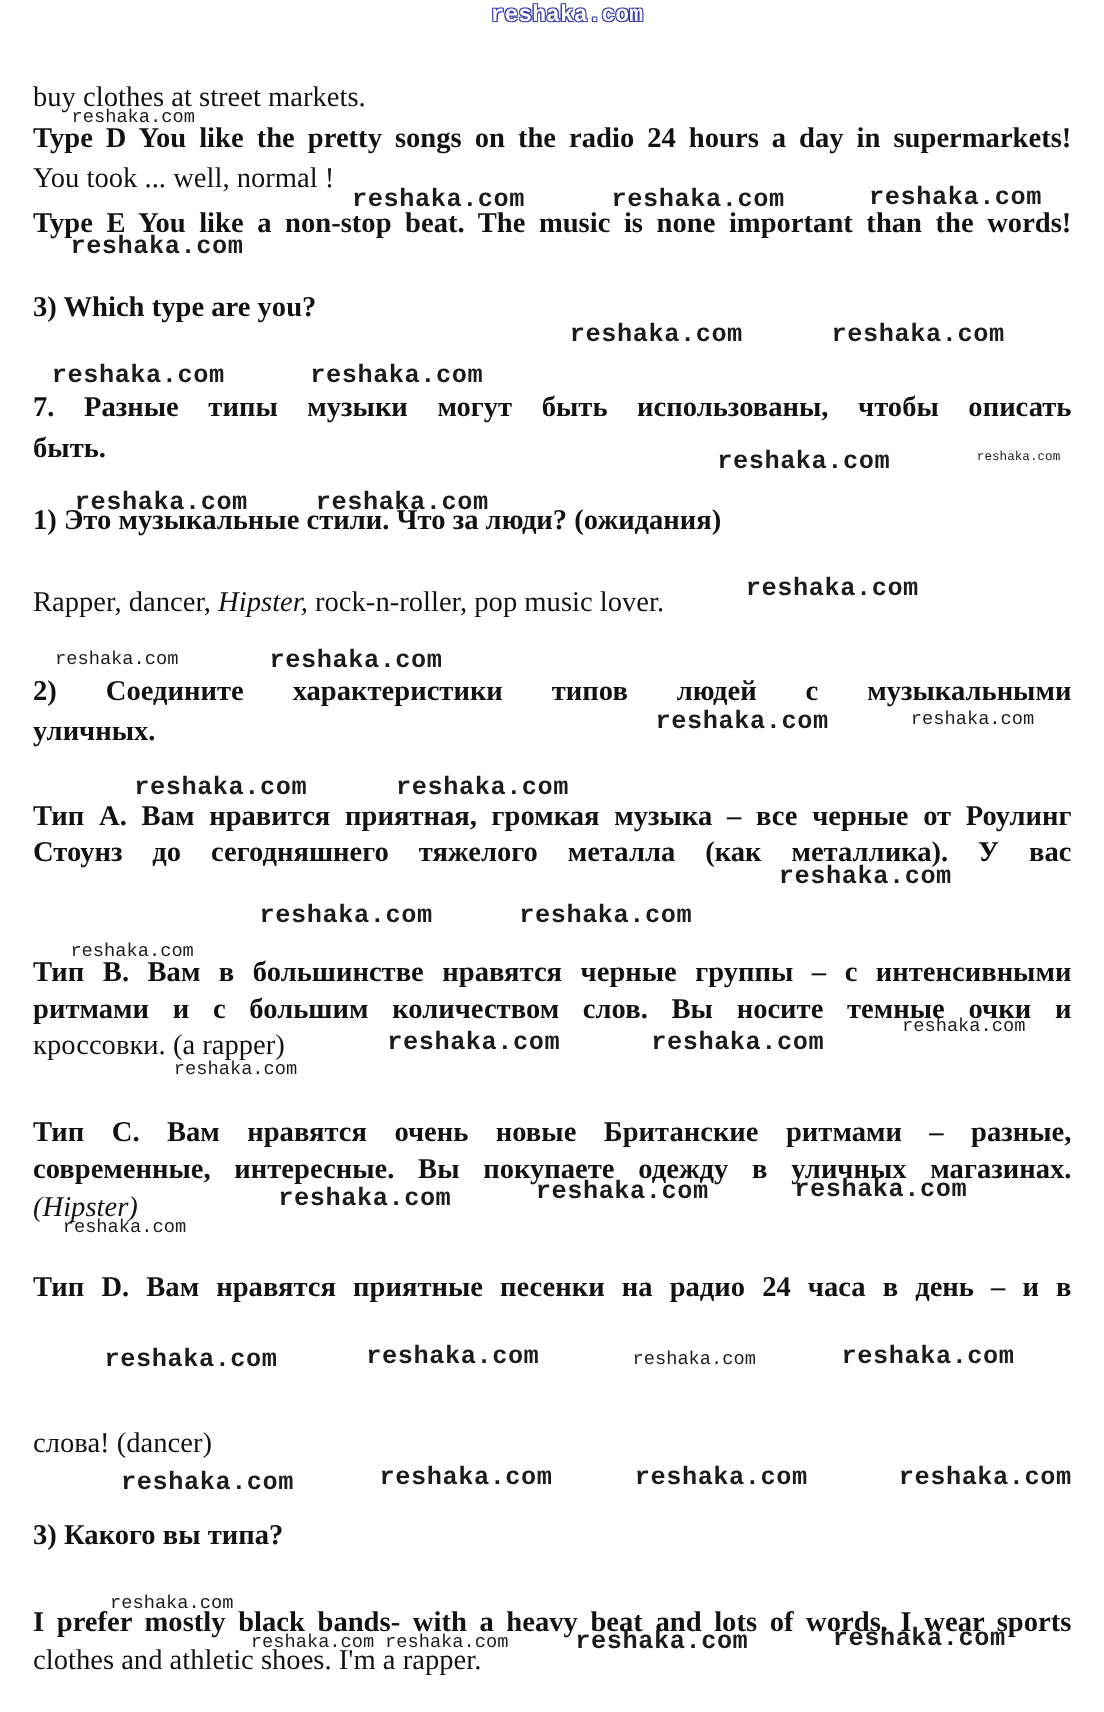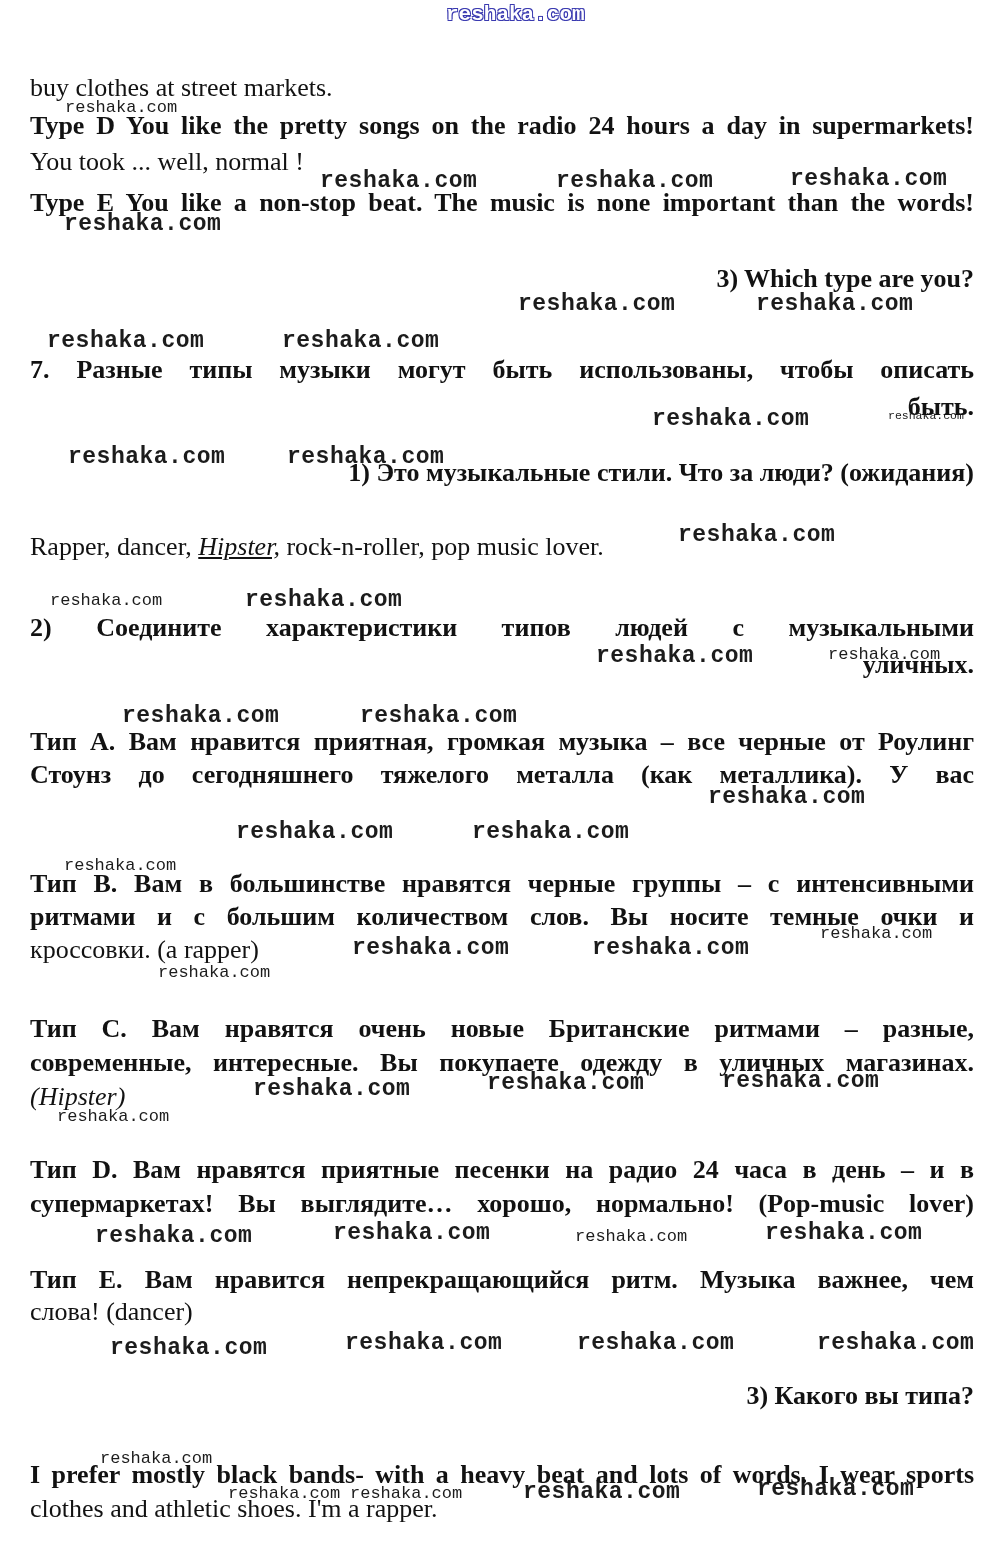--- a/index.html
+++ b/index.html
@@ -13,23 +13,23 @@
     overflow: hidden;
   }
   .ln {
     position: absolute;
     left: 30px;
     width: 944px;
     font-size: 26px;
     line-height: 30px;
   }
   .jf { text-align: justify; text-align-last: justify; font-weight: bold; }
-  .b  { font-weight: bold; text-align: right; }
+  .b  { font-weight: bold; }
   .it { font-style: italic; }
-  .em { font-style: italic; text-decoration: underline; }
+  .em { font-style: italic; }
   .wm {
     position: absolute;
     font-family: Liberation Mono, monospace;
     color: #1c1c1c;
     white-space: nowrap;
     line-height: 1;
   }
   .wm.md { font-size: 23px; font-weight: 600; letter-spacing: 0.5px; }
   .wm.sm { font-size: 17px; font-weight: 500; }
   .wm.xs { font-size: 11.5px; font-weight: 500; }
@@ -117,23 +117,21 @@
 
   <div class="ln jf" style="top:869px">Тип В. Вам в большинстве нравятся черные группы – с интенсивными</div>
   <div class="ln jf" style="top:902px">ритмами и с большим количеством слов. Вы носите темные очки и</div>
   <div class="ln" style="top:935px">кроссовки. (a rapper)</div>
 
   <div class="ln jf" style="top:1014px">Тип С. Вам нравятся очень новые Британские ритмами – разные,</div>
   <div class="ln jf" style="top:1048px">современные, интересные. Вы покупаете одежду в уличных магазинах.</div>
   <div class="ln it" style="top:1082px">(Hipster)</div>
 
   <div class="ln jf" style="top:1155px">Тип D. Вам нравятся приятные песенки на радио 24 часа в день – и в</div>
-  <div class="ln jf" style="top:1189px">супермаркетах! Вы выглядите… хорошо, нормально! (Pop-music lover)</div>
 
-  <div class="ln jf" style="top:1265px">Тип Е. Вам нравится непрекращающийся ритм. Музыка важнее, чем</div>
   <div class="ln" style="top:1297px">слова! (dancer)</div>
 
   <div class="ln b" style="top:1381px">3) Какого вы типа?</div>
 
   <div class="ln jf" style="top:1460px">I prefer mostly black bands- with a heavy beat and lots of words. I wear sports</div>
   <div class="ln" style="top:1494px">clothes and athletic shoes. I'm a rapper.</div>
 
 </div>
 
 </body></html>

